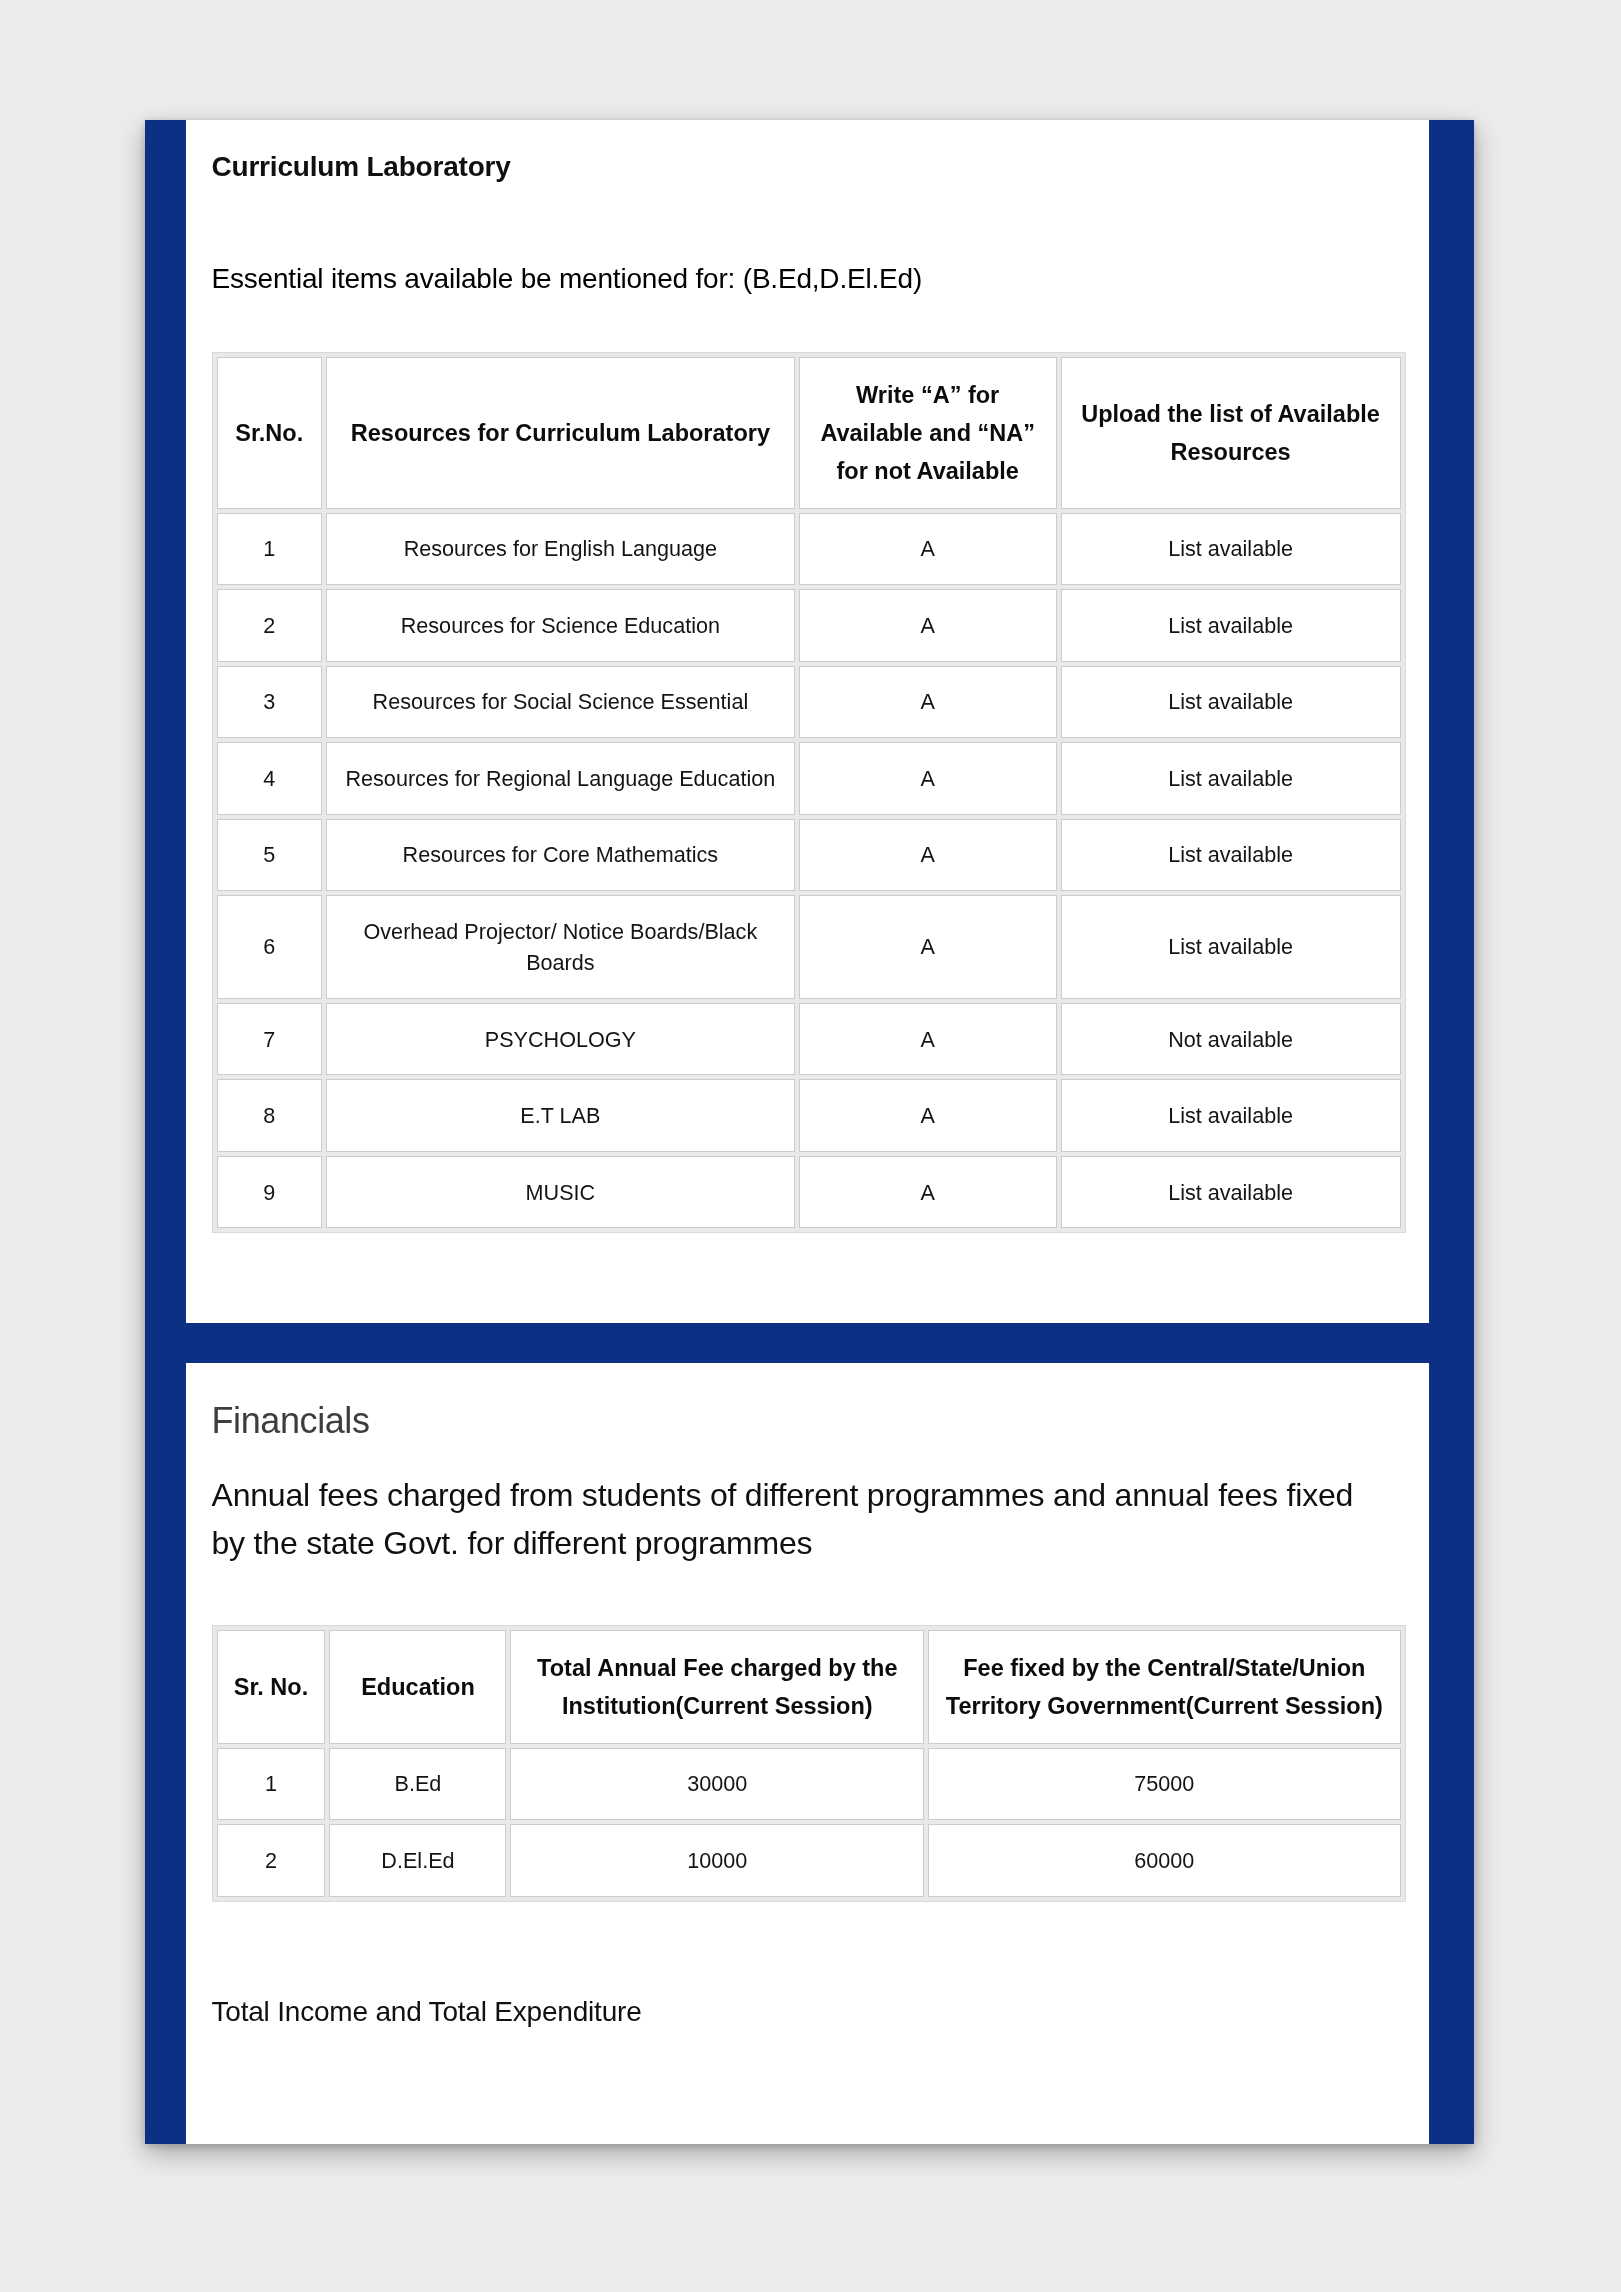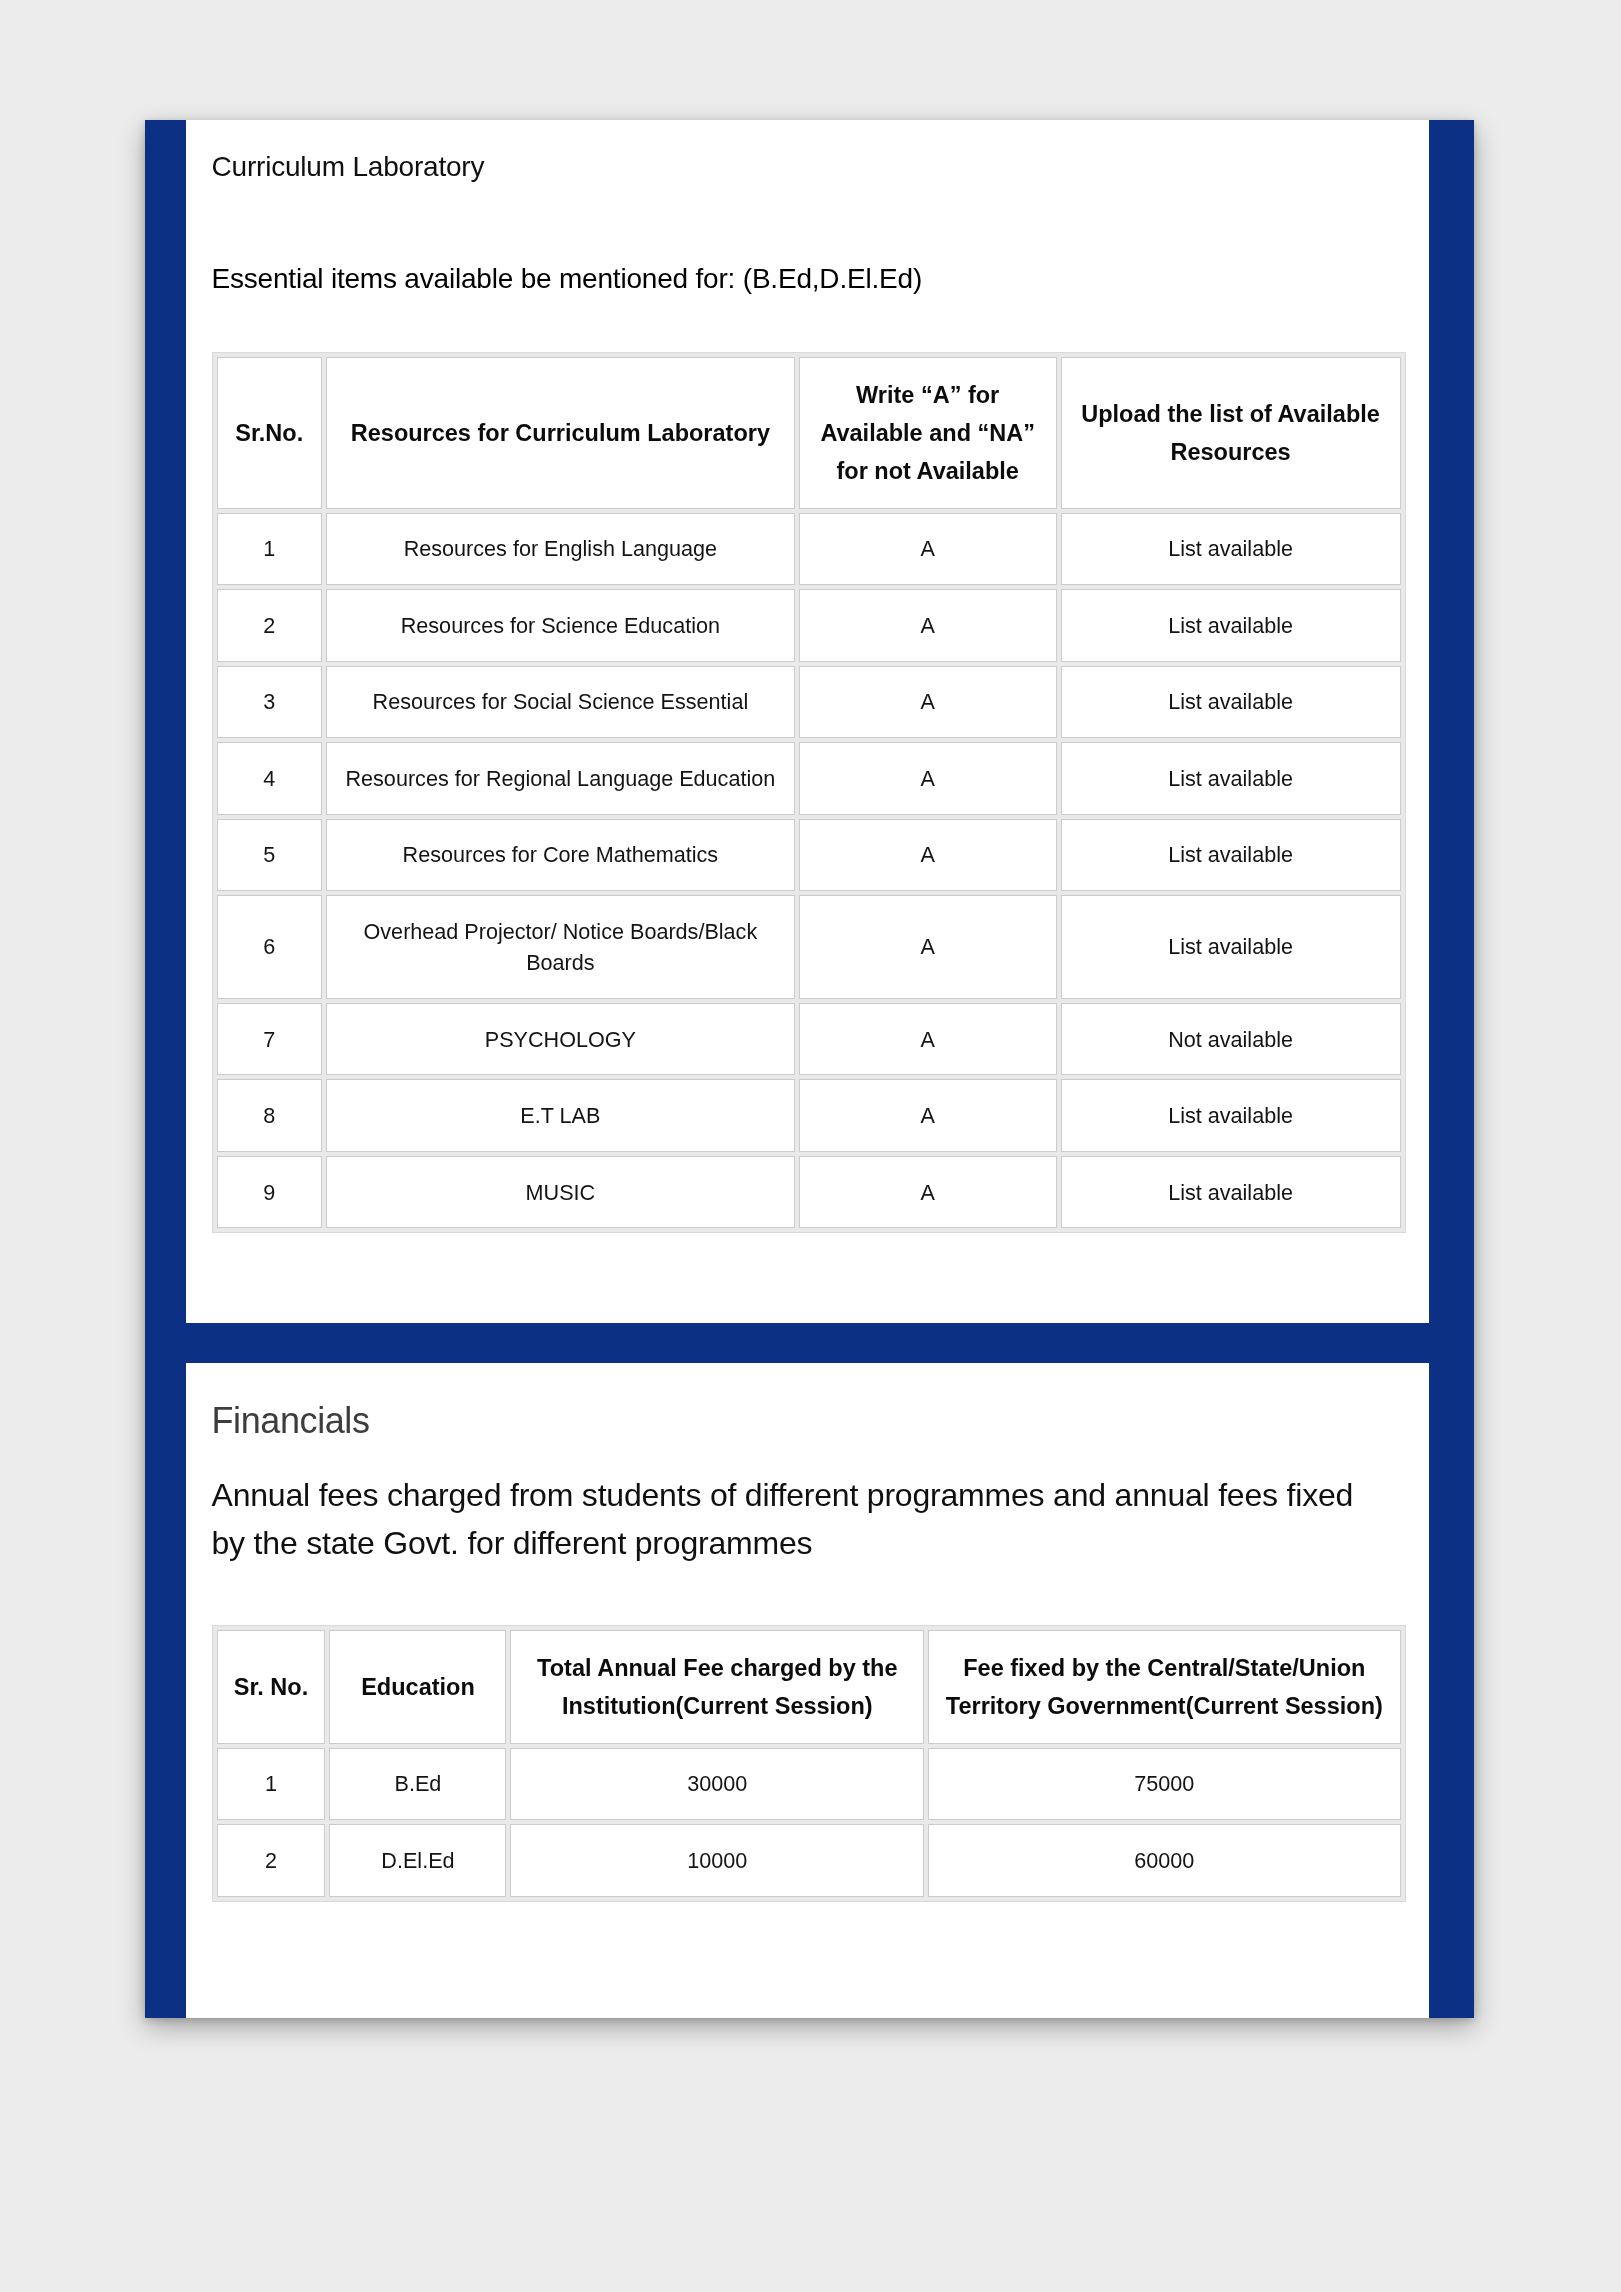--- a/index.html
+++ b/index.html
@@ -24,21 +24,21 @@
     padding:0 45px 0 41px;
     background:var(--navy);
     box-shadow:0 9.8px 25.5px rgba(0,0,0,.30), 0 2px 7.8px rgba(0,0,0,.18);
   }
   .card{background:#ffffff;}
   .card-1{padding:25.5px 25.5px 90px 25.5px;}
   .panel-gap{height:40px;}
   .card-2{padding:37px 25.5px 116px 25.5px;}
 
   .section-title{
-    font-size:28px;font-weight:400;letter-spacing:-0.2px;
+    font-size:28px;font-weight:700;letter-spacing:-0.2px;
     margin:5.9px 0 0 0;color:#101010;
   }
   .section-subtitle{
     font-size:28px;letter-spacing:-0.2px;
     margin:80px 0 0 0;color:#000000;
   }
   .data-table{
     width:100%;
     margin-top:57px;
     border-collapse:separate;
@@ -199,16 +199,17 @@
             <td>75000</td>
           </tr>
           <tr>
             <td>2</td>
             <td>D.El.Ed</td>
             <td>10000</td>
             <td>60000</td>
           </tr>
         </tbody>
       </table>
+    <p class="footer-note">Total Income and Total Expenditure</p>
   </section>
 
 </div>
 
 
 </body></html>

